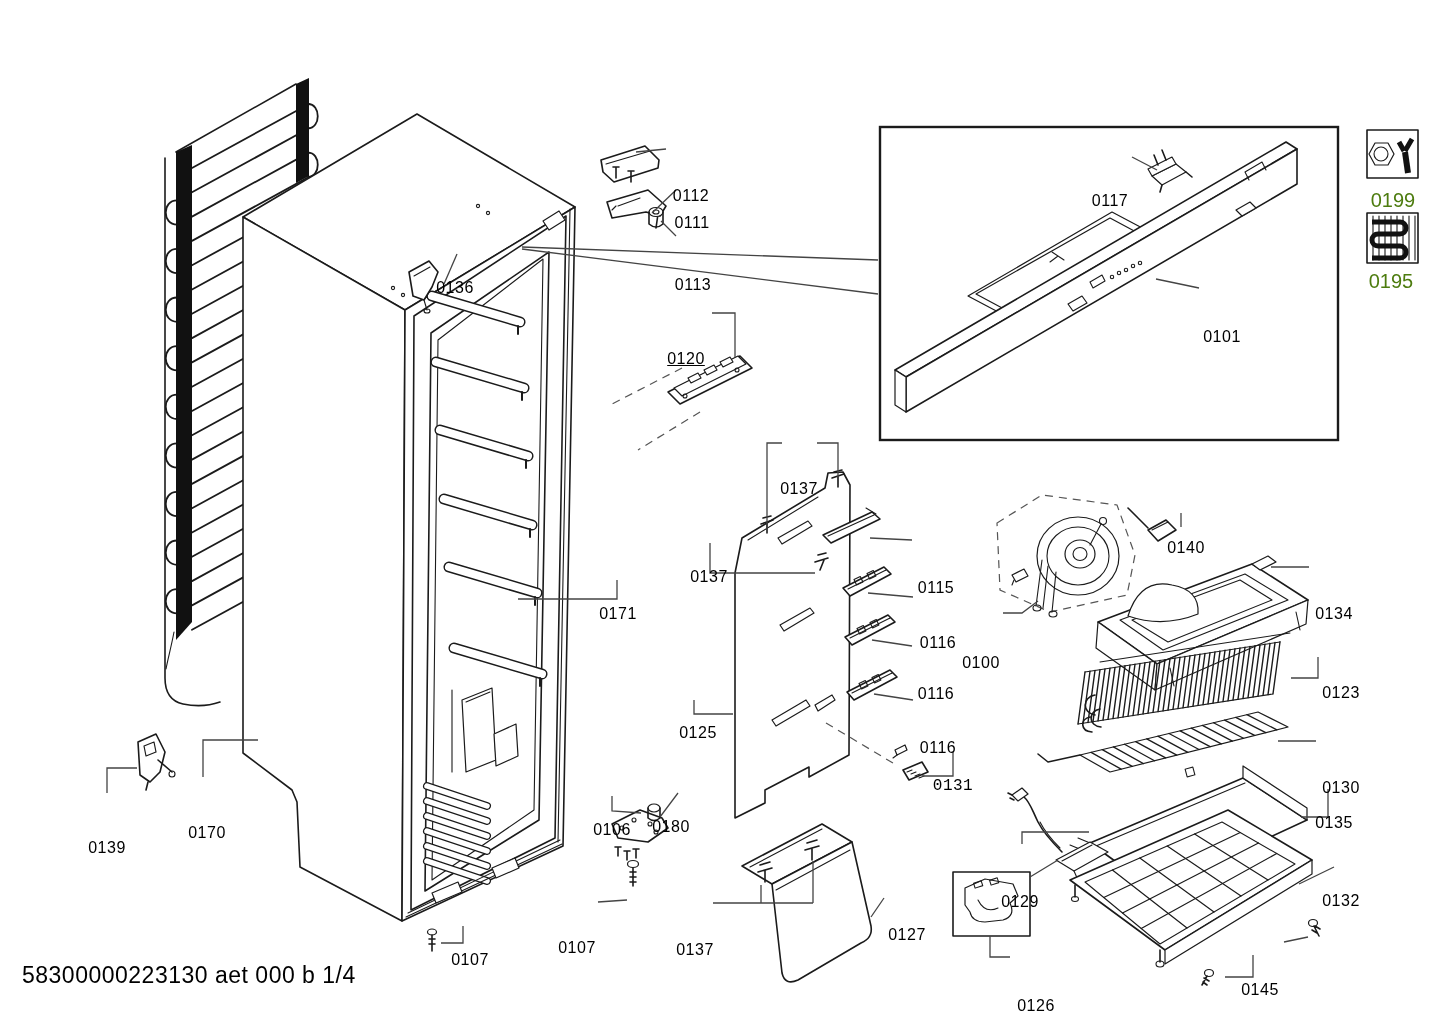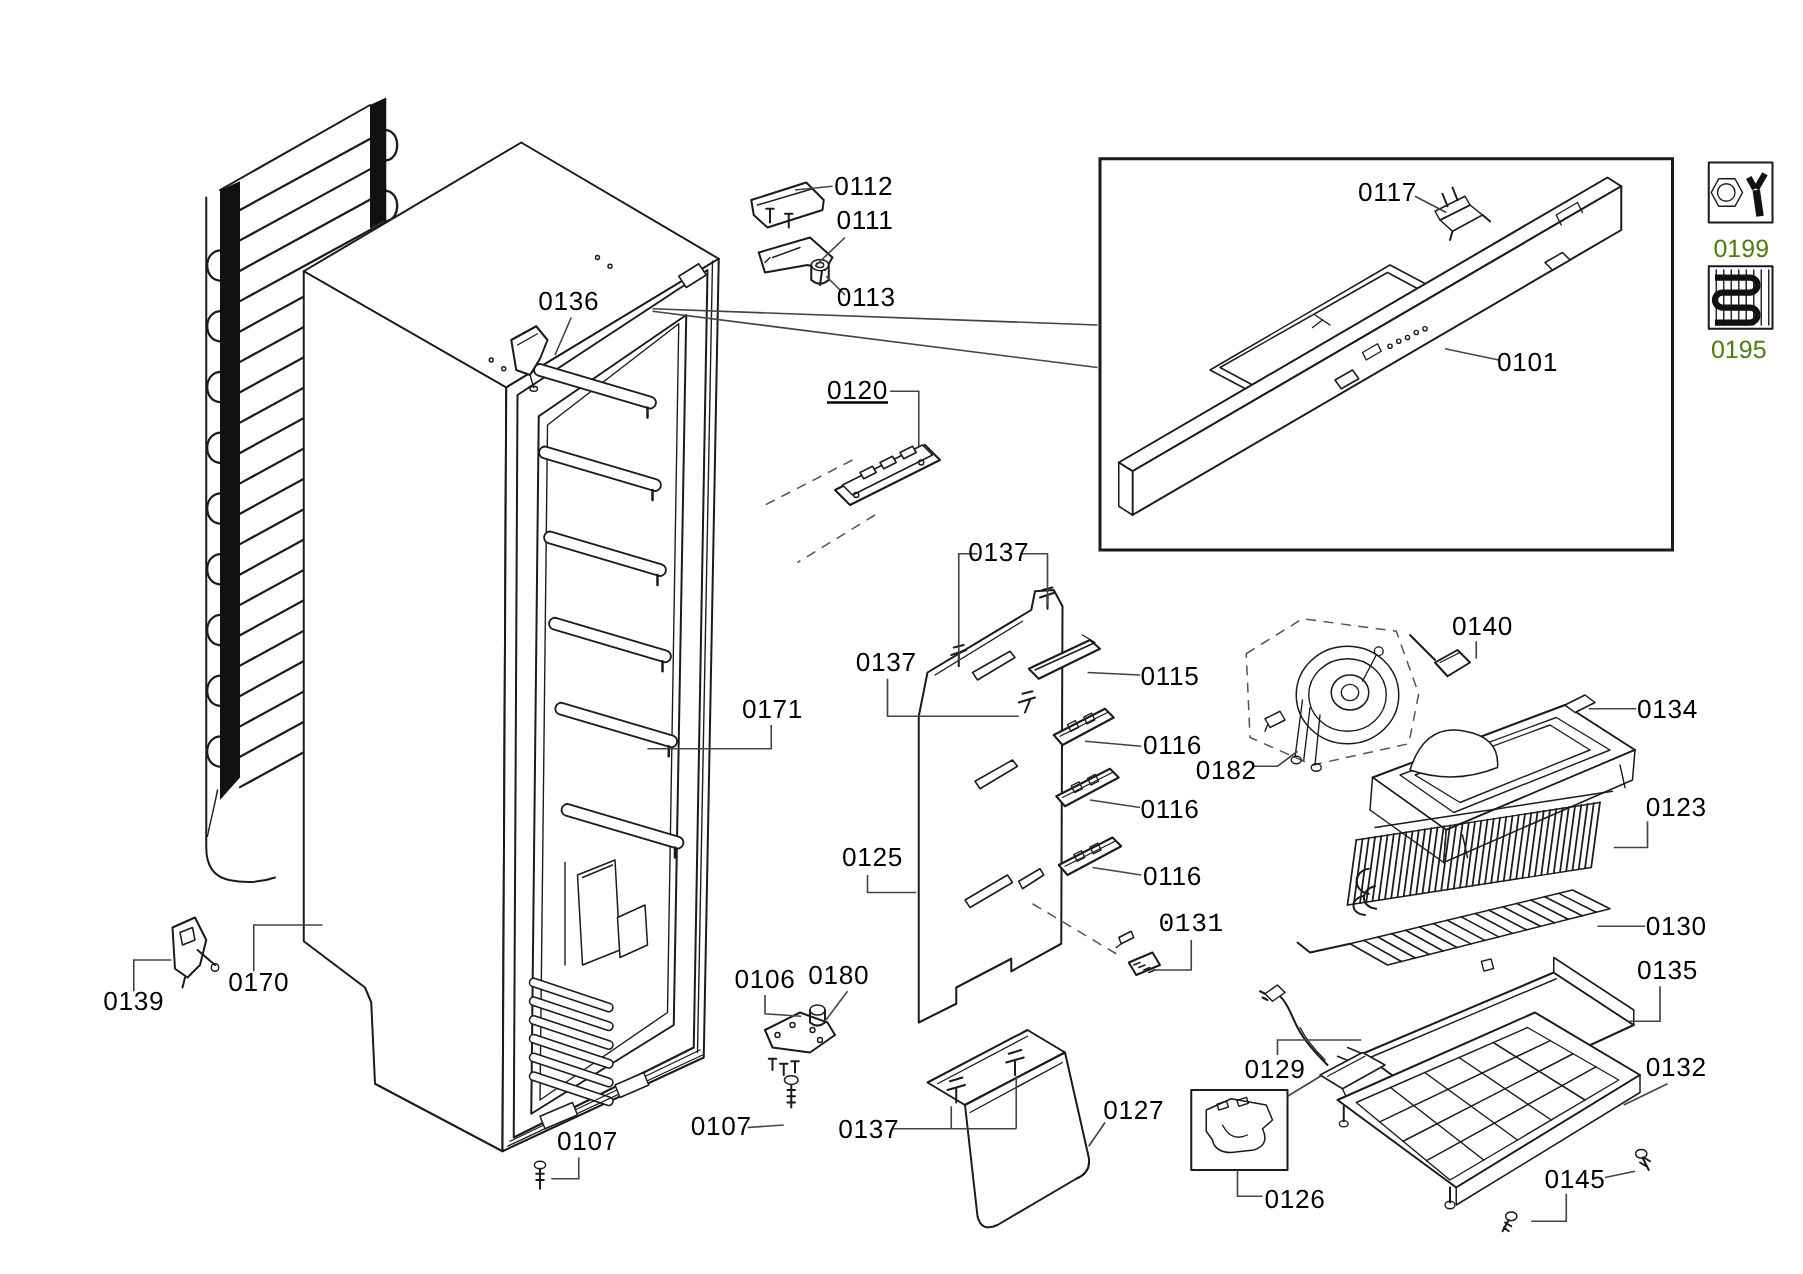--- a/index.html
+++ b/index.html
@@ -1,20 +1,20 @@
 <!DOCTYPE html>
 <html><head>
 <meta charset="utf-8">
 <style>
   html,body{margin:0;padding:0;background:#fff;}
   .stage{position:relative;width:1442px;height:1019px;background:#fff;overflow:hidden;
          font-family:"Liberation Sans", sans-serif;}
   .stage svg{position:absolute;left:0;top:0;}
-  .callout{position:absolute;transform:translate(-50%,-50%);font-size:21px;color:#000;
-           white-space:nowrap;letter-spacing:0.5px;}
+  .callout{position:absolute;transform:translate(-50%,-50%);font-size:16px;color:#000;
+           white-space:nowrap;letter-spacing:0.5px;margin-top:46px;}
   .legend-label{position:absolute;transform:translate(-50%,-50%);font-size:20px;color:#4d7c0f;}
   .footer{position:absolute;left:22px;top:962px;font-size:23px;color:#000;letter-spacing:0.5px;}
   
   .ln{stroke:#1b1b1b;stroke-width:1.6;fill:none;stroke-linecap:round;stroke-linejoin:round;}
   .thin{stroke:#1b1b1b;stroke-width:1.1;fill:none;stroke-linecap:round;stroke-linejoin:round;}
   .wf{stroke:#1b1b1b;stroke-width:1.6;fill:#fff;stroke-linejoin:round;}
   .wf2{stroke:#1b1b1b;stroke-width:1.2;fill:#fff;stroke-linejoin:round;}
   .blk{fill:#111;stroke:none;}
   .leader{stroke:#444;stroke-width:1.3;fill:none;}
   .dash{stroke:#555;stroke-width:1.2;fill:none;stroke-dasharray:8 6;}
@@ -501,21 +501,21 @@
       <div class="callout" style="left: 455px; top: 242px;">0136</div>
       <div class="callout" style="left: 686px; top: 313px; text-decoration: underline;">0120</div>
       <div class="callout" style="left: 1110px; top: 155px;">0117</div>
       <div class="callout" style="left: 1222px; top: 291px;">0101</div>
       <div class="callout" style="left: 799px; top: 443px;">0137</div>
       <div class="callout" style="left: 709px; top: 531px;">0137</div>
       <div class="callout" style="left: 936px; top: 542px;">0115</div>
       <div class="callout" style="left: 938px; top: 597px;">0116</div>
       <div class="callout" style="left: 936px; top: 648px;">0116</div>
       <div class="callout" style="left: 938px; top: 702px;">0116</div>
-      <div class="callout" style="left: 981px; top: 617px;">0182</div>
+      <div class="callout" style="left: 981px; top: 617px;">0100</div>
       <div class="callout" style="left: 1186px; top: 502px;">0140</div>
       <div class="callout" style="left: 1334px; top: 568px;">0134</div>
       <div class="callout" style="left: 1341px; top: 647px;">0123</div>
       <div class="callout" style="left: 1341px; top: 742px;">0130</div>
       <div class="callout" style="left: 1334px; top: 777px;">0135</div>
       <div class="callout" style="left: 1341px; top: 855px;">0132</div>
       <div class="callout" style="left: 618px; top: 568px;">0171</div>
       <div class="callout" style="left: 698px; top: 687px;">0125</div>
       <div class="callout" style="left: 953px; top: 740px; font-family: Liberation Mono, monospace;">0131</div>
       <div class="callout" style="left: 1020px; top: 856px;">0129</div>
@@ -527,14 +527,15 @@
       <div class="callout" style="left: 671px; top: 781px;">0180</div>
       <div class="callout" style="left: 577px; top: 902px;">0107</div>
       <div class="callout" style="left: 470px; top: 914px;">0107</div>
       <div class="callout" style="left: 107px; top: 802px;">0139</div>
       <div class="callout" style="left: 207px; top: 787px;">0170</div>
     </div>
 
 <div class="legend-label" style="left:1393px;top:200px;">0199</div>
 <div class="legend-label" style="left:1391px;top:281px;">0195</div>
 
+<div class="footer">58300000223130 aet 000 b 1/4</div>
 
 </div>
 
 </body></html>

